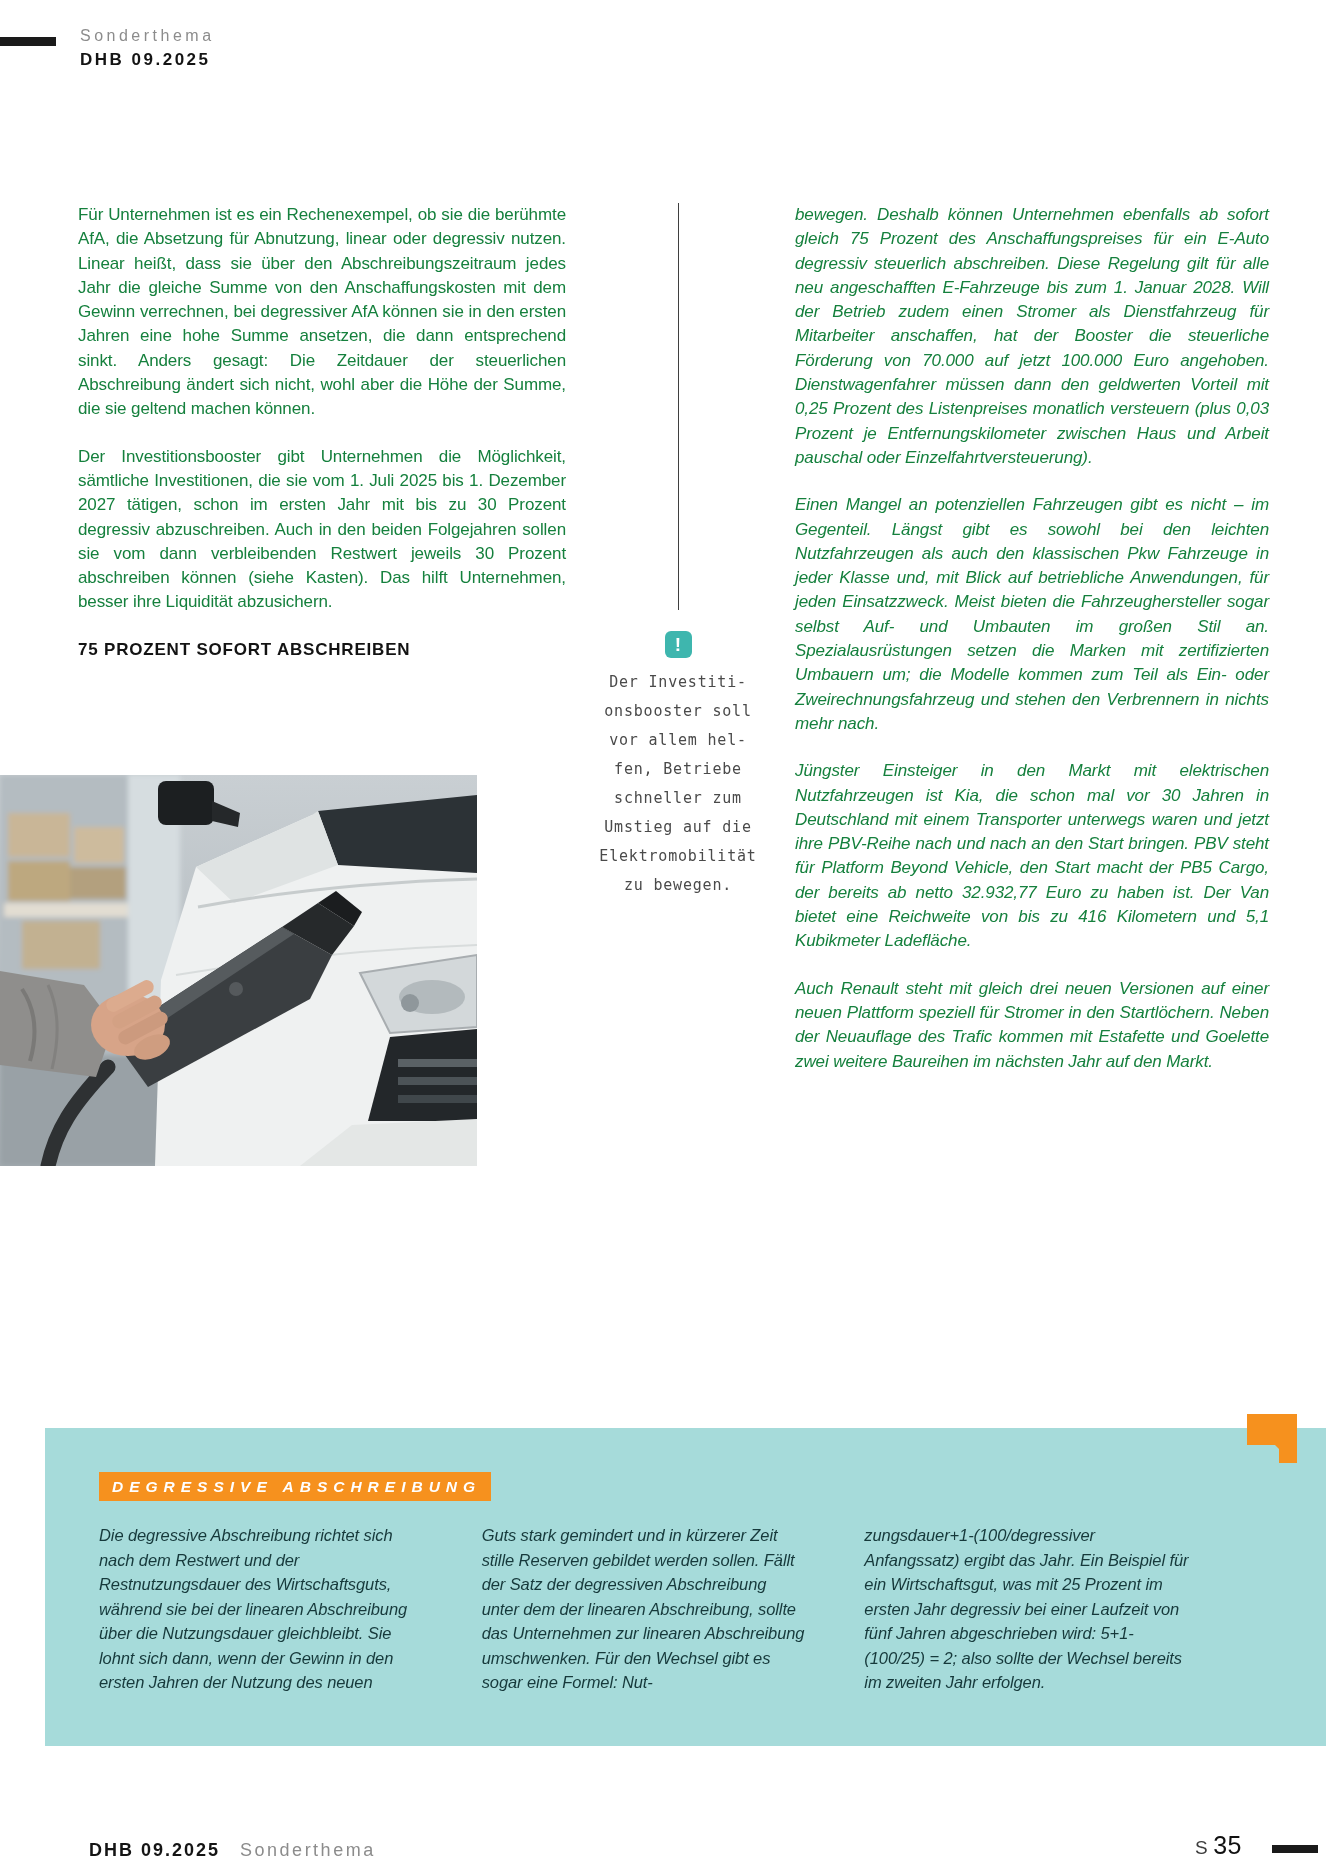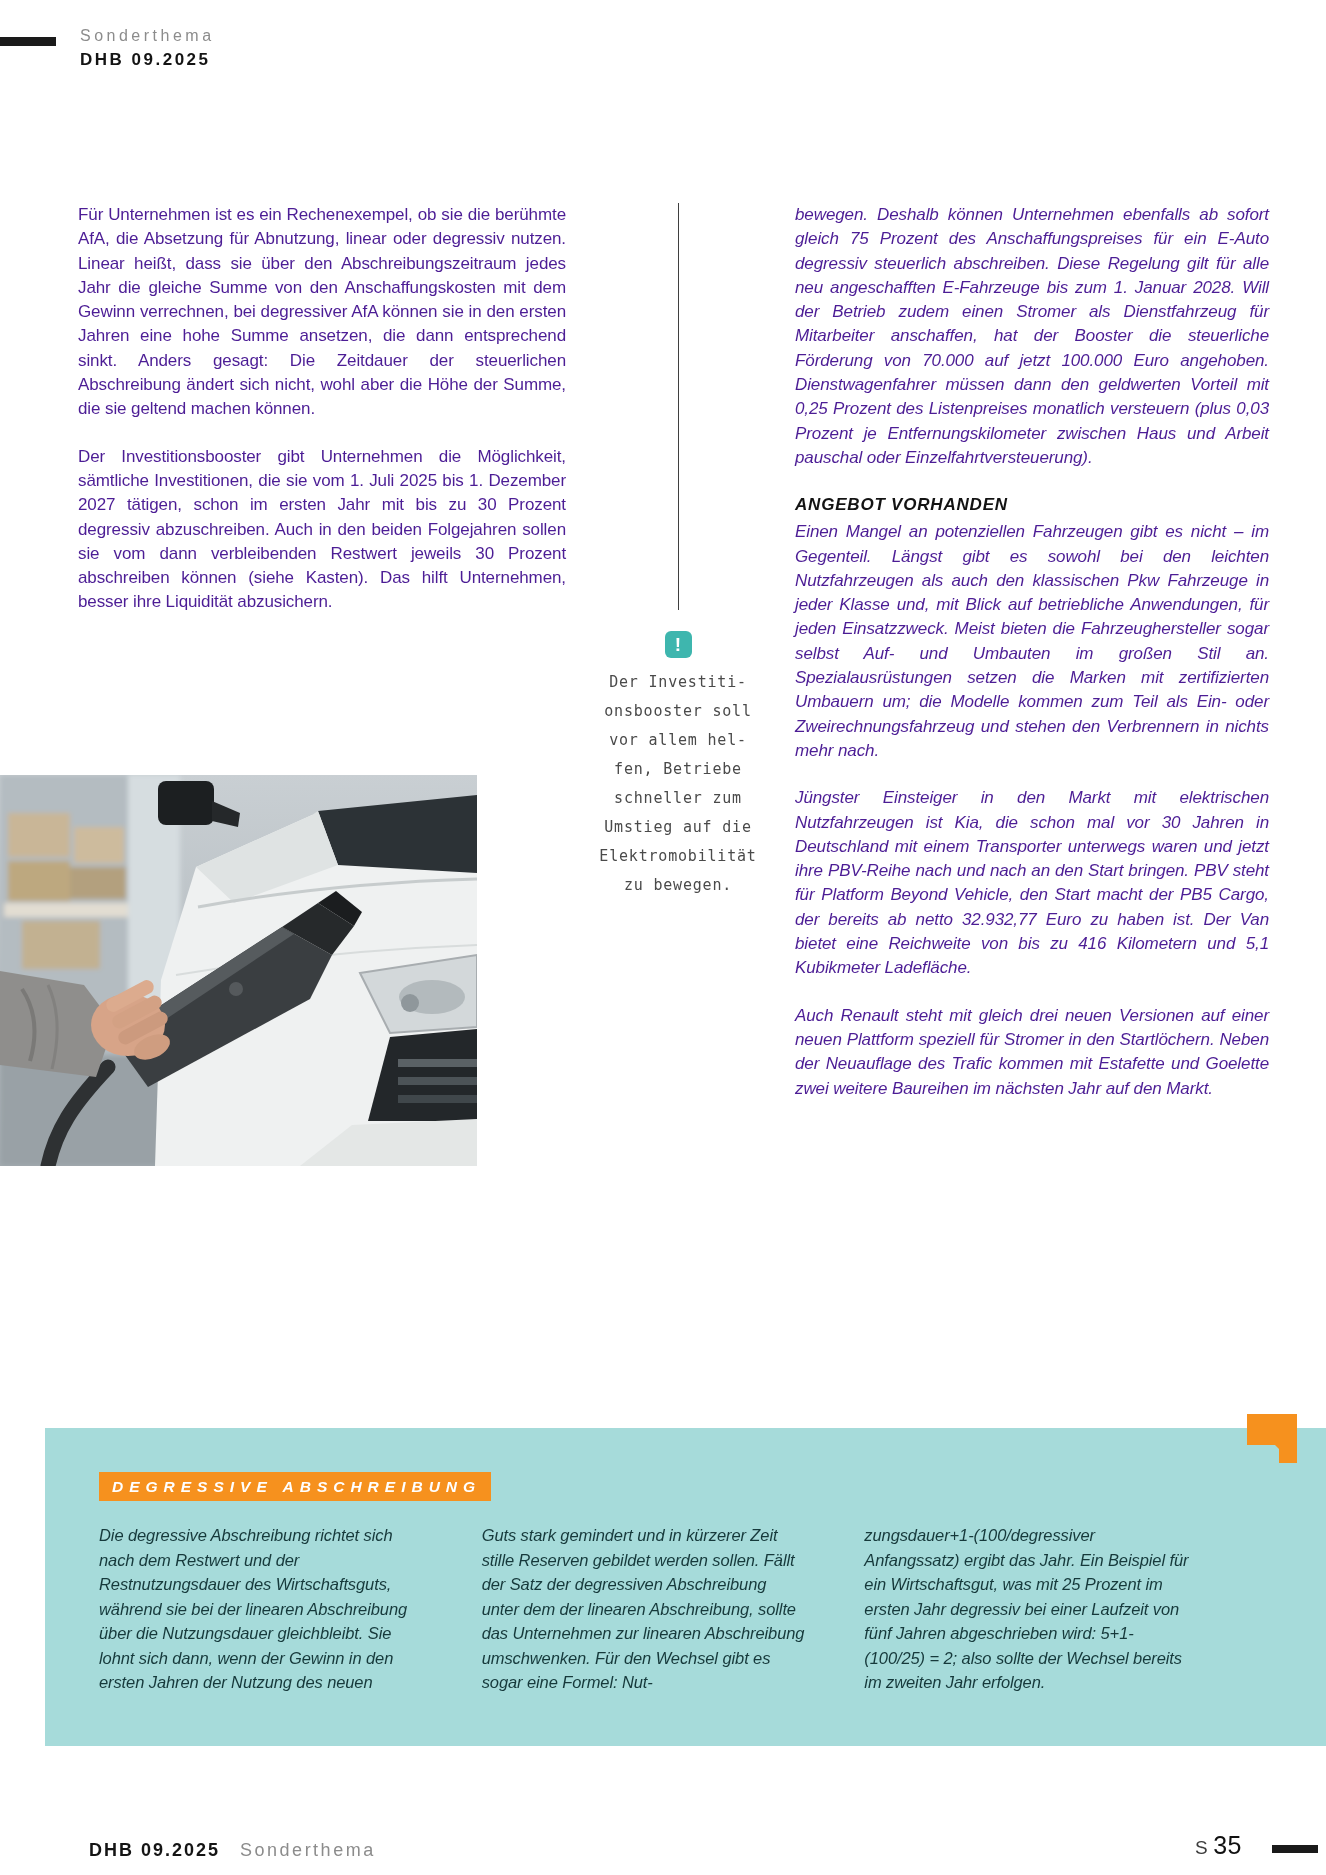--- a/index.html
+++ b/index.html
@@ -18,21 +18,21 @@
   .top-rule { position:absolute; left:0; top:37px; width:56px; height:9px; background:#1a1a1a; }
   .kicker { position:absolute; left:80px; top:27px; font-size:16px; letter-spacing:3.5px; color:#8c8c8c; }
   .issue  { position:absolute; left:80px; top:50px; font-size:17px; font-weight:bold; letter-spacing:2.5px; color:#141414; }
 
   
   .col { position:absolute; top:203px; }
   .col-1 { left:78px;  width:488px; }
   .col-2 { left:795px; width:474px;font-style:italic; }
   .col p {
     font-size:17px; line-height:24.3px; text-align:justify;
-    letter-spacing:-0.1px; color:#4c1d95; margin-bottom:23px;
+    letter-spacing:-0.1px; color:#15803d; margin-bottom:23px;
   }
   .col h2 {
     font-size:17px; line-height:24px; font-weight:bold;
     letter-spacing:0.8px; color:#131313; margin:0 0 3px 0;
   }
 
   
   .v-rule { position:absolute; left:678px; top:203px; width:1px; height:407px; background:#3f3f3f; }
   .pullquote { position:absolute; left:568px; top:631px; width:220px; text-align:center; }
   .pq-icon {
@@ -87,38 +87,38 @@
 
 <div class="page">
 
   <div class="top-rule"></div>
   <div class="kicker">Sonderthema</div>
   <div class="issue">DHB 09.2025</div>
 
   <section class="col col-1">
     <p>Für Unternehmen ist es ein Rechenexempel, ob sie die berühmte AfA, die Absetzung für Abnutzung, linear oder degressiv nutzen. Linear heißt, dass sie über den Abschreibungszeitraum jedes Jahr die gleiche Summe von den Anschaffungskosten mit dem Gewinn verrechnen, bei degressiver AfA können sie in den ersten Jahren eine hohe Summe ansetzen, die dann entsprechend sinkt. Anders gesagt: Die Zeitdauer der steuerlichen Abschreibung ändert sich nicht, wohl aber die Höhe der Summe, die sie geltend machen können.</p>
     <p>Der Investitionsbooster gibt Unternehmen die Möglichkeit, sämtliche Investitionen, die sie vom 1. Juli 2025 bis 1. Dezember 2027 tätigen, schon im ersten Jahr mit bis zu 30 Prozent degressiv abzuschreiben. Auch in den beiden Folgejahren sollen sie vom dann verbleibenden Restwert jeweils 30 Prozent abschreiben können (siehe Kasten). Das hilft Unternehmen, besser ihre Liquidität abzusichern.</p>
+    <h2>75 PROZENT SOFORT ABSCHREIBEN</h2>
   </section>
 
   <div class="v-rule"></div>
   <div class="pullquote">
     <div class="pq-icon">!</div>
     <div class="pq-text">Der Investiti-
 onsbooster soll
 vor allem hel-
 fen, Betriebe
 schneller zum
 Umstieg auf die
 Elektromobilität
 zu bewegen.</div>
   </div>
 
   <section class="col col-2">
     <p>bewegen. Deshalb können Unternehmen ebenfalls ab sofort gleich 75 Prozent des Anschaffungspreises für ein E-Auto degressiv steuerlich abschreiben. Diese Regelung gilt für alle neu angeschafften E-Fahrzeuge bis zum 1. Januar 2028. Will der Betrieb zudem einen Stromer als Dienstfahrzeug für Mitarbeiter anschaffen, hat der Booster die steuerliche Förderung von 70.000 auf jetzt 100.000 Euro angehoben. Dienstwagenfahrer müssen dann den geldwerten Vorteil mit 0,25 Prozent des Listenpreises monatlich versteuern (plus 0,03 Prozent je Entfernungskilometer zwischen Haus und Arbeit pauschal oder Einzelfahrtversteuerung).</p>
-    <h2>ANGEBOT VORHANDEN</h2>
     <p>Einen Mangel an potenziellen Fahrzeugen gibt es nicht – im Gegenteil. Längst gibt es sowohl bei den leichten Nutzfahrzeugen als auch den klassischen Pkw Fahrzeuge in jeder Klasse und, mit Blick auf betriebliche Anwendungen, für jeden Einsatzzweck. Meist bieten die Fahrzeughersteller sogar selbst Auf- und Umbauten im großen Stil an. Spezialausrüstungen setzen die Marken mit zertifizierten Umbauern um; die Modelle kommen zum Teil als Ein- oder Zweirechnungsfahrzeug und stehen den Verbrennern in nichts mehr nach.</p>
     <p>Jüngster Einsteiger in den Markt mit elektrischen Nutzfahrzeugen ist Kia, die schon mal vor 30 Jahren in Deutschland mit einem Transporter unterwegs waren und jetzt ihre PBV-Reihe nach und nach an den Start bringen. PBV steht für Platform Beyond Vehicle, den Start macht der PB5 Cargo, der bereits ab netto 32.932,77 Euro zu haben ist. Der Van bietet eine Reichweite von bis zu 416 Kilometern und 5,1 Kubikmeter Ladefläche.</p>
     <p>Auch Renault steht mit gleich drei neuen Versionen auf einer neuen Plattform speziell für Stromer in den Startlöchern. Neben der Neuauflage des Trafic kommen mit Estafette und Goelette zwei weitere Baureihen im nächsten Jahr auf den Markt.</p>
   </section>
 
   <figure class="photo">
     <svg width="477" height="391" viewBox="0 0 477 391" xmlns="http://www.w3.org/2000/svg">
       <defs>
         <linearGradient id="bgGrad" x1="0" y1="0" x2="0" y2="1">
           <stop offset="0" stop-color="#c9cfd3"></stop>

